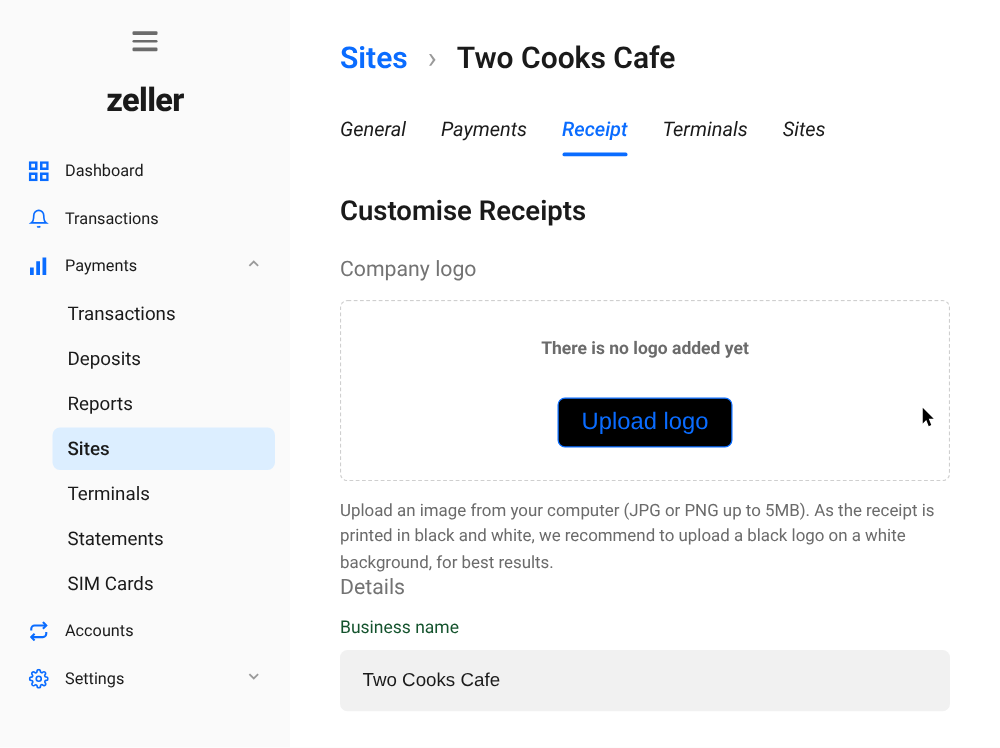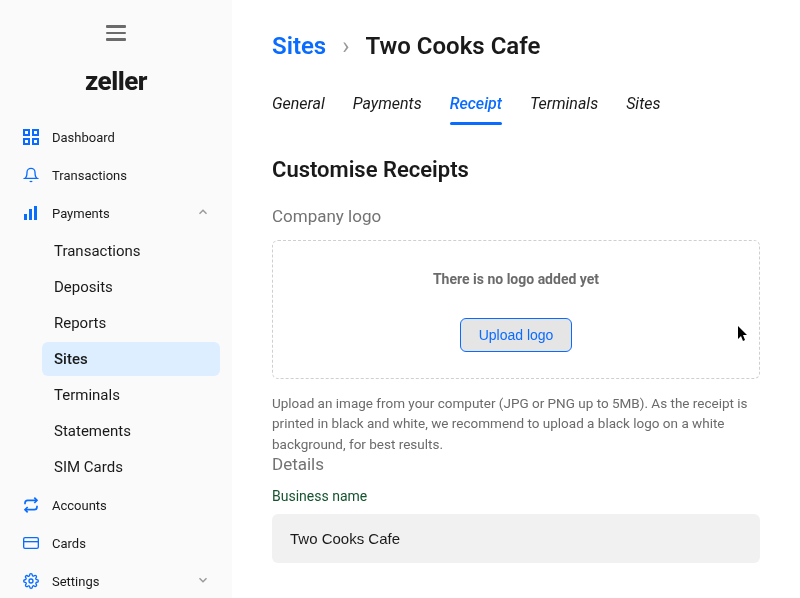--- a/index.html
+++ b/index.html
@@ -155,24 +155,24 @@
   .logo-dropzone .empty-text {
     color: #6b6b6b;
     font-size: 14px;
     margin-bottom: 31px;
     font-weight: bold;
   }
   .upload-btn {
     display: inline-block;
     border: 1.5px solid #0a6cff;
     color: #0a6cff;
-    background: #e5e5e5;
+    background: #000000;
     padding: 8px 18px;
     border-radius: 6px;
-    font-size: 14px;
+    font-size: 19px;
     cursor: pointer;
   }
   .helper-text {
     font-size: 13.5px;
     color: #6b6b6b;
     line-height: 1.5;
   }
   .field-label {
     font-size: 14px;
     color: #14532d;
@@ -276,29 +276,20 @@
       <svg width="16" height="16" viewBox="0 0 24 24" fill="none" stroke="#0a6cff" stroke-width="2.5">
         <polyline points="17 1 21 5 17 9"></polyline>
           <path d="M3 11V9a4 4 0 0 1 4-4h14"></path>
         <polyline points="7 23 3 19 7 15"></polyline>
           <path d="M21 13v2a4 4 0 0 1-4 4H3"></path>
       </svg>
     </span>
     <span>Accounts</span>
   </div>
 
-  <div class="nav-item">
-    <span class="icon">
-      <svg width="16" height="16" viewBox="0 0 24 24" fill="none" stroke="#0a6cff" stroke-width="2">
-        <rect x="1" y="4" width="22" height="16" rx="2"></rect>
-          <line x1="1" y1="10" x2="23" y2="10"></line>
-      </svg>
-    </span>
-    <span>Cards</span>
-  </div>
 
   <div class="nav-item">
     <span class="icon">
       <svg width="16" height="16" viewBox="0 0 24 24" fill="none" stroke="#0a6cff" stroke-width="2">
         <circle cx="12" cy="12" r="3"></circle>
         <path d="M19.4 15a1.65 1.65 0 0 0 .33 1.82l.06.06a2 2 0 1 1-2.83 2.83l-.06-.06a1.65 1.65 0 0 0-1.82-.33 1.65 1.65 0 0 0-1 1.51V21a2 2 0 0 1-4 0v-.09a1.65 1.65 0 0 0-1-1.51 1.65 1.65 0 0 0-1.82.33l-.06.06a2 2 0 1 1-2.83-2.83l.06-.06a1.65 1.65 0 0 0 .33-1.82 1.65 1.65 0 0 0-1.51-1H3a2 2 0 0 1 0-4h.09a1.65 1.65 0 0 0 1.51-1 1.65 1.65 0 0 0-.33-1.82l-.06-.06a2 2 0 1 1 2.83-2.83l.06.06a1.65 1.65 0 0 0 1.82.33h0a1.65 1.65 0 0 0 1-1.51V3a2 2 0 0 1 4 0v.09a1.65 1.65 0 0 0 1 1.51h0a1.65 1.65 0 0 0 1.82-.33l.06-.06a2 2 0 1 1 2.83 2.83l-.06.06a1.65 1.65 0 0 0-.33 1.82v0a1.65 1.65 0 0 0 1.51 1H21a2 2 0 0 1 0 4h-.09a1.65 1.65 0 0 0-1.51 1z"></path>
       </svg>
     </span>
     <span>Settings</span>
     <span class="chev">

